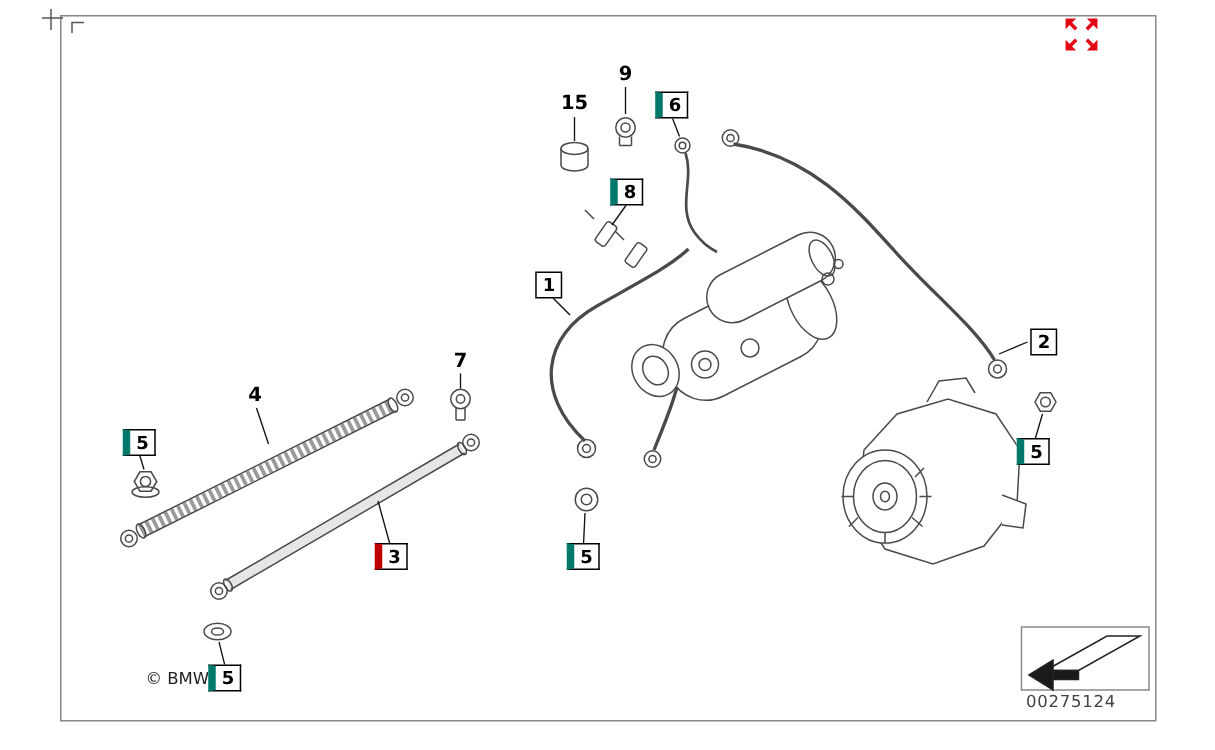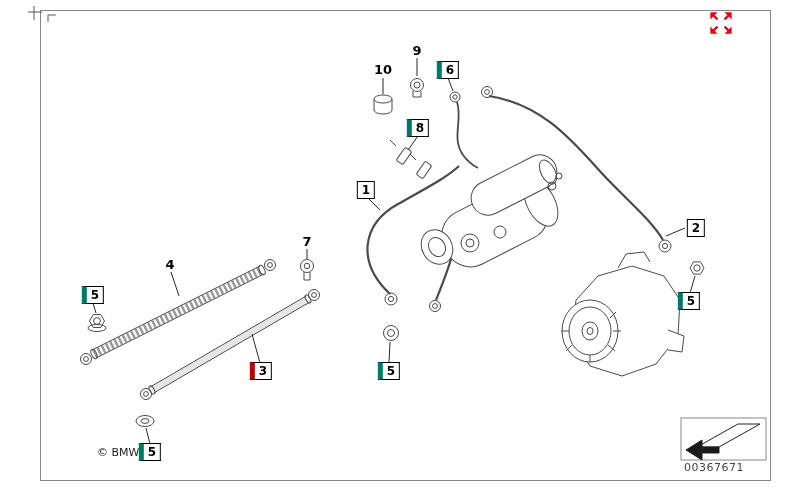--- a/index.html
+++ b/index.html
@@ -157,21 +157,21 @@
     </g>
 
     <g>
       <rect x="681" y="418" width="85" height="42" fill="#fff" stroke="#888"></rect>
       <path d="M697,447 L738,424 L760,424 L719,447 Z" fill="#fff" stroke="#222"></path>
       <path d="M697,447 L719,447 L719,453 L697,453 Z" fill="#1a1a1a" stroke="#222"></path>
       <path d="M686,450 L702,440 L702,460 Z" fill="#1a1a1a" stroke="#222"></path>
     </g>
   </svg>
 
-  <div class="co" style="left:383px;top:69px">10</div>
+  <div class="co" style="left:383px;top:69px">15</div>
   <div class="co" style="left:417px;top:50px">9</div>
   <div class="co box teal" style="left:448px;top:70px">6</div>
   <div class="co box teal" style="left:418px;top:128px">8</div>
   <div class="co box" style="left:366px;top:190px">1</div>
   <div class="co box" style="left:696px;top:228px">2</div>
   <div class="co" style="left:307px;top:241px">7</div>
   <div class="co" style="left:170px;top:264px">4</div>
   <div class="co box teal" style="left:93px;top:295px">5</div>
   <div class="co box red" style="left:261px;top:371px">3</div>
   <div class="co box teal" style="left:389px;top:371px">5</div>
@@ -186,14 +186,14 @@
       <g fill="var(--expand-red,#e30613)" stroke="none">
         <path d="M2,8 L2,2 L8,2 Z"></path>
         <path d="M14,2 L20,2 L20,8 Z"></path>
         <path d="M2,14 L2,20 L8,20 Z"></path>
         <path d="M20,14 L20,20 L14,20 Z"></path>
       </g>
     </svg>
   </div>
 
   <div class="copyright">© BMW AG</div>
-  <div class="imgnum">00367671</div>
+  <div class="imgnum">00275124</div>
 </div>
 
 </body></html>

